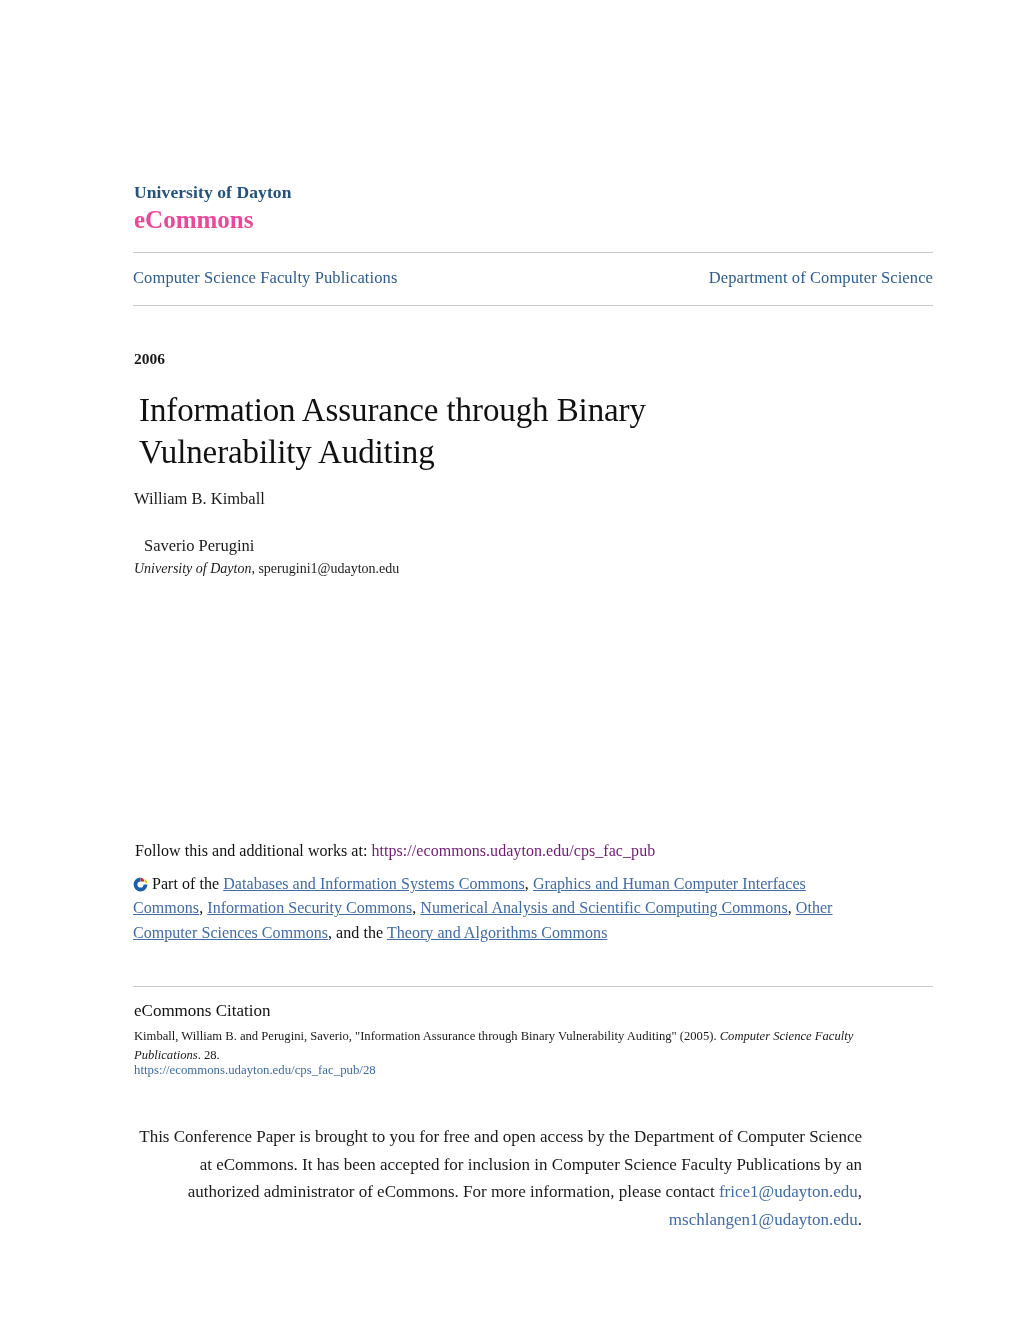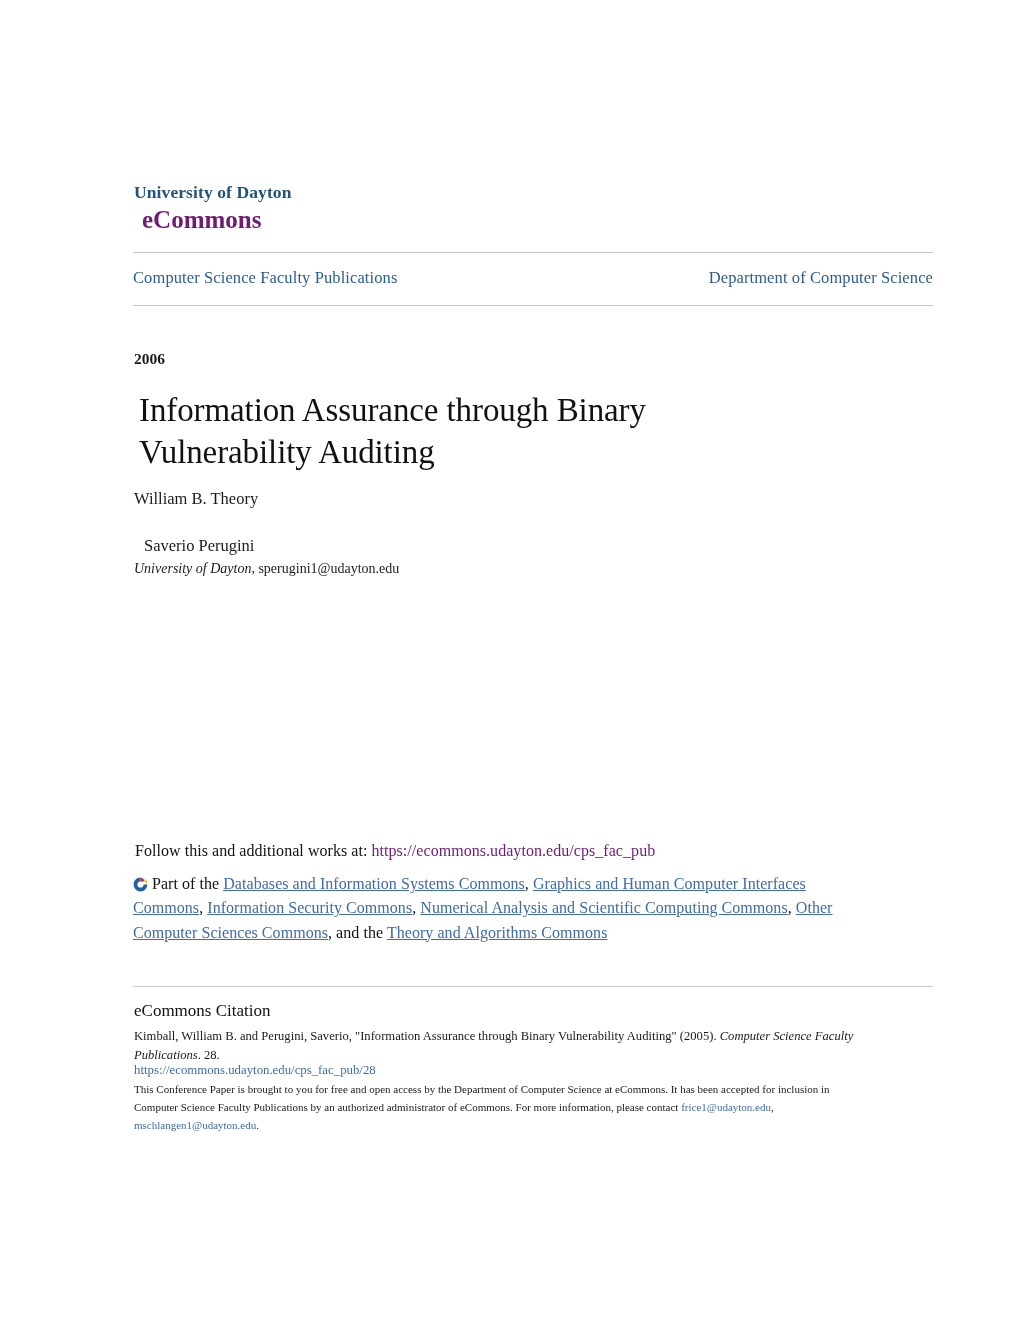--- a/index.html
+++ b/index.html
@@ -31,24 +31,23 @@
   .masthead-line1 {
     font-size: 17.5px;
     font-weight: bold;
     color: #23527c;
     letter-spacing: 0.1px;
     line-height: 1.25;
   }
   .masthead-line2 {
     font-size: 25px;
     font-weight: bold;
-    color: #701a75;
+    color: #ec4899;
     line-height: 1.18;
     margin-top: 1px;
-    margin-left: 8px;
   }
 
   
   .rule {
     position: absolute;
     left: 133px;
     width: 800px;
     height: 1px;
     background: #c9c9c9;
   }
@@ -179,25 +178,26 @@
     top: 1063px;
     font-size: 12.8px;
     color: #3f6ba8;
     text-decoration: none;
   }
 
   
   .footer {
     position: absolute;
     left: 134px;
-    top: 1081px;
+    top: 1123px;
     width: 728px;
-    font-size: 11px;
+    font-size: 17px;
     line-height: 1.62;
     color: #1a1a1a;
+    text-align: right;
   }
   .footer a {
     color: #3f6ba8;
     text-decoration: none;
   }
 </style>
 </head>
 <body>
 
 <div class="page">
@@ -210,21 +210,21 @@
   <div class="rule rule-top"></div>
   <div class="rule rule-mid"></div>
 
   <div class="navrow">
     <a href="#">Computer Science Faculty Publications</a>
     <a href="#">Department of Computer Science</a>
   </div>
 
   <div class="year">2006</div>
   <h1 class="title">Information Assurance through Binary Vulnerability Auditing</h1>
-  <div class="author-1">William B. Theory</div>
+  <div class="author-1">William B. Kimball</div>
   <div class="author-2">Saverio Perugini</div>
   <div class="author-affil">
     <span class="inst">University of Dayton</span><span>, </span><span>sperugini1@udayton.edu</span>
   </div>
 
   <div class="follow">
     <span>Follow this and additional works at: </span><a href="#">https://ecommons.udayton.edu/cps_fac_pub</a>
   </div>
 
   <div class="subjects">

